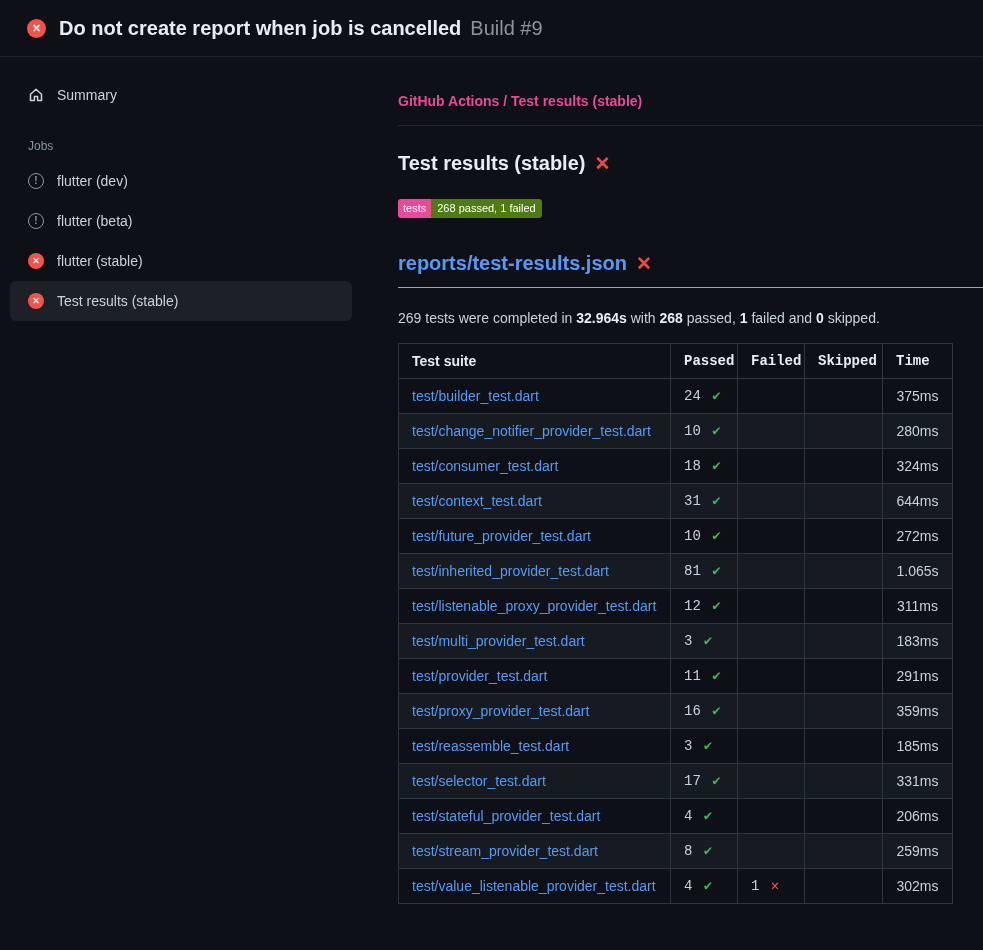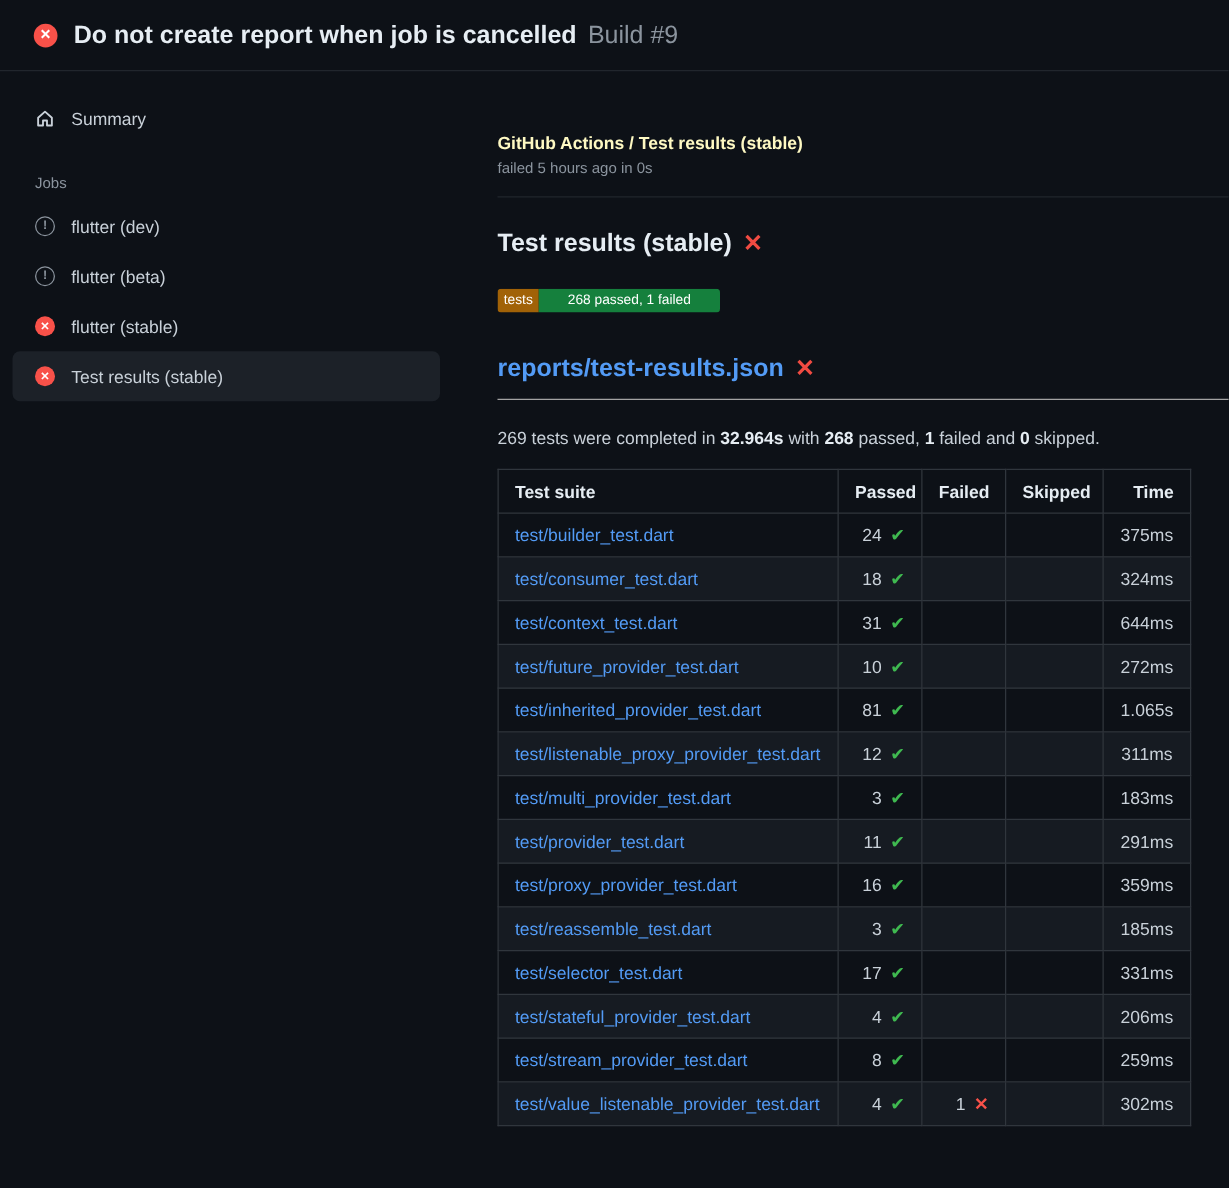--- a/index.html
+++ b/index.html
@@ -49,53 +49,53 @@
   .icon-circle-fail.lg { width:19px; height:19px; flex:0 0 19px; font-size:11px; }
   .icon-circle-neutral {
     width:16px; height:16px; flex:0 0 16px; border-radius:50%;
     border:1.5px solid #8b949e; color:#8b949e;
     font-size:10px; font-weight:700; line-height:1;
     display:flex; align-items:center; justify-content:center;
   }
   .home-icon { display:flex; align-items:center; }
 
   
-  .breadcrumb { font-weight:700; color:#fef9c3; font-size:14px;margin-top:13px; }
+  .breadcrumb { font-weight:700; color:#ec4899; font-size:14px; }
   .status-line { color:#8b949e; font-size:12px; margin-top:5px; }
   .divider { border:0; border-top:1px solid #21262d; margin-top:16px; }
 
   .section-title {
     margin-top:26px; display:flex; align-items:center; gap:9px;
     font-size:20px; font-weight:700; color:#e6edf3;
   }
   .cross-mark { color:#f04b42; font-weight:700; font-size:19px; line-height:1; }
 
   .badge { display:inline-flex; margin-top:24px; border-radius:3px; overflow:hidden; font-size:11px; line-height:1; }
-  .badge-label { background:#a16207; color:#ffffff; padding:4px 5px; }
-  .badge-value { background:#15803d; color:#ffffff; padding:4px 23px; }
+  .badge-label { background:#ec4899; color:#ffffff; padding:4px 5px; }
+  .badge-value { background:#4d7c0f; color:#ffffff; padding:4px 6px; }
 
   .report-title {
     margin-top:34px; padding-bottom:12px;
     border-bottom:1px solid #a3a3a3;
     display:flex; align-items:center; gap:9px;
     font-size:20px; font-weight:700;
   }
   .report-title a { color:#539bf5; }
 
   .tests-summary { margin-top:22px; font-size:14px; color:#c9d1d9; }
   .tests-summary .b { font-weight:700; color:#e6edf3; }
 
   
   table.results {
     margin-top:17px; border-collapse:collapse;
     font-size:14px; table-layout:fixed; width:554px;
   }
   .results th, .results td { border:1px solid #30363d; padding:7px 13px; line-height:20px; }
   .results thead th { font-weight:700; color:#e6edf3; text-align:left; }
-  .results thead th.num, .results td.num { text-align:right; }
+  .results thead th.num, .results td.num { text-align:left;font-family:Liberation Mono, monospace; }
   .results tbody tr:nth-child(even) { background:#161b22; }
   .results a { color:#539bf5; }
   .check { color:#3fb950; margin-left:3px; }
   .cross { color:#f85149; margin-left:3px; font-weight:700; }
   .time-cell { color:#c9d1d9; text-align:center; }
 </style>
 </head>
 <body>
 
 <header class="top-header">
@@ -130,21 +130,20 @@
         </div>
         <div class="job-item selected">
           <span class="icon-circle-fail">✕</span>
           <span>Test results (stable)</span>
         </div>
       </div>
   </aside>
 
   <main class="main">
     <div class="breadcrumb">GitHub Actions / Test results (stable)</div>
-    <div class="status-line">failed 5 hours ago in 0s</div>
     <hr class="divider">
 
     <h2 class="section-title">
       <span>Test results (stable)</span>
       <span class="cross-mark">✕</span>
     </h2>
 
     <div class="badge">
       <span class="badge-label">tests</span>
       <span class="badge-value">268 passed, 1 failed</span>
@@ -176,20 +175,27 @@
       </thead>
       <tbody>
           <tr>
             <td><a href="#">test/builder_test.dart</a></td>
             <td class="num">24 <span class="check">✔</span></td>
             <td class="num"></td>
             <td class="num"></td>
             <td class="time-cell">375ms</td>
           </tr>
           <tr>
+            <td><a href="#">test/change_notifier_provider_test.dart</a></td>
+            <td class="num">10 <span class="check">✔</span></td>
+            <td class="num"></td>
+            <td class="num"></td>
+            <td class="time-cell">280ms</td>
+          </tr>
+          <tr>
             <td><a href="#">test/consumer_test.dart</a></td>
             <td class="num">18 <span class="check">✔</span></td>
             <td class="num"></td>
             <td class="num"></td>
             <td class="time-cell">324ms</td>
           </tr>
           <tr>
             <td><a href="#">test/context_test.dart</a></td>
             <td class="num">31 <span class="check">✔</span></td>
             <td class="num"></td>

